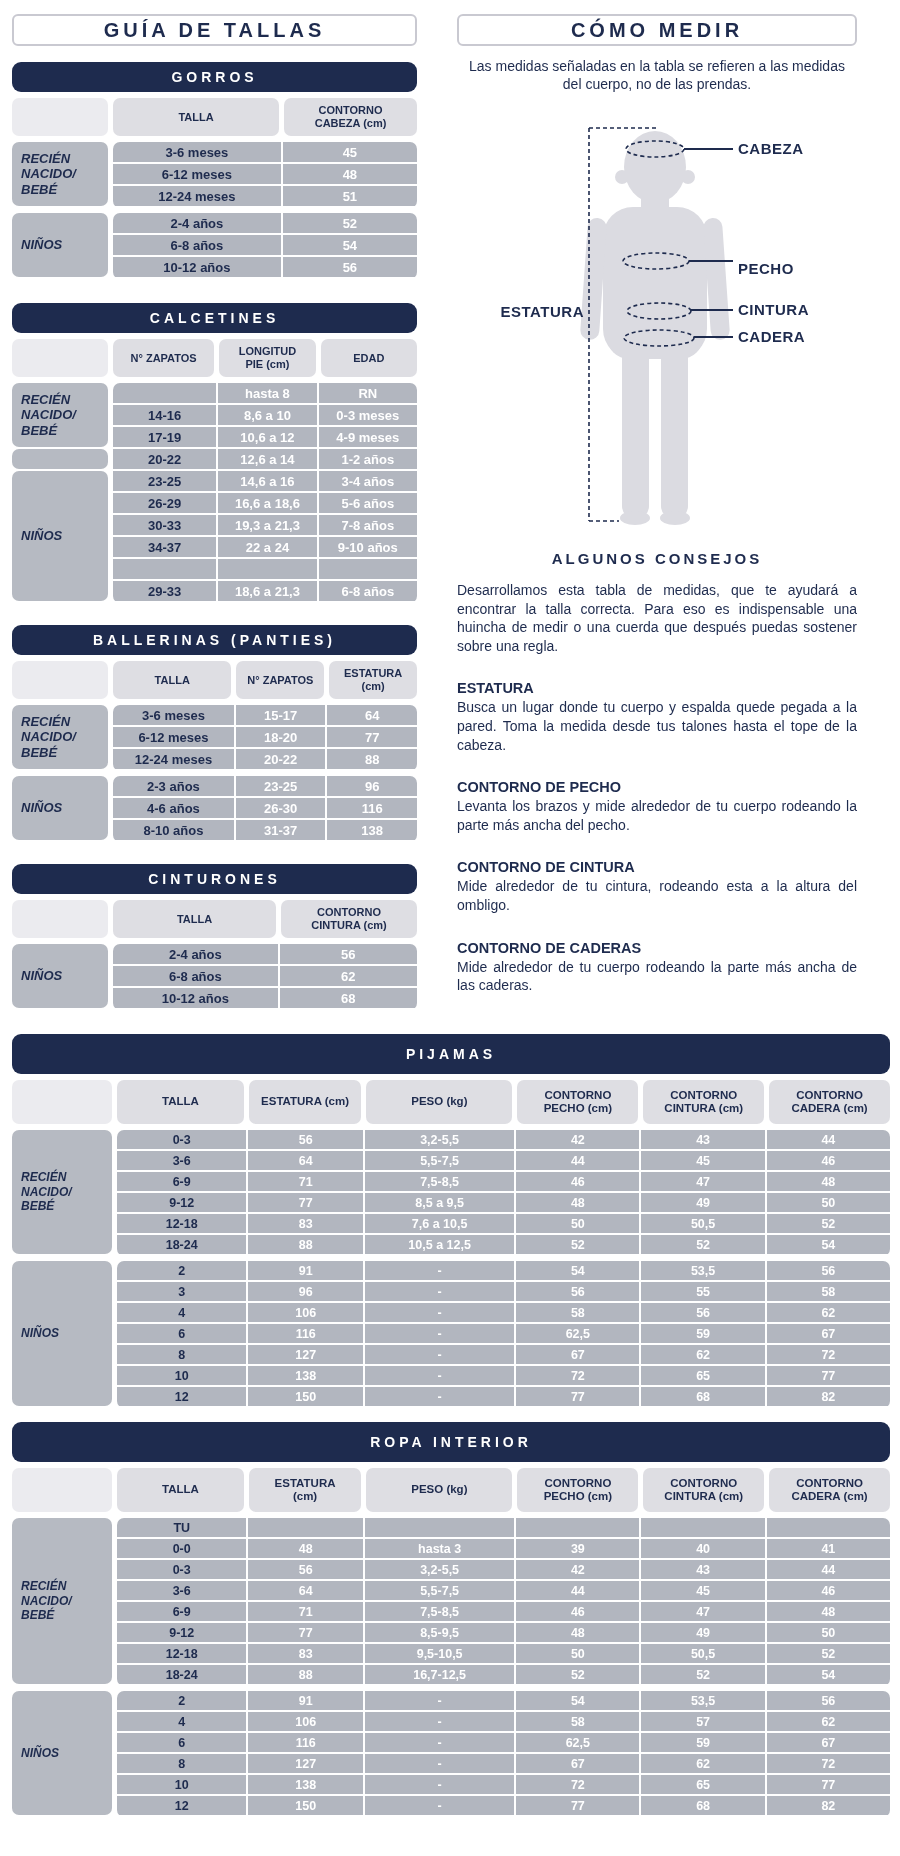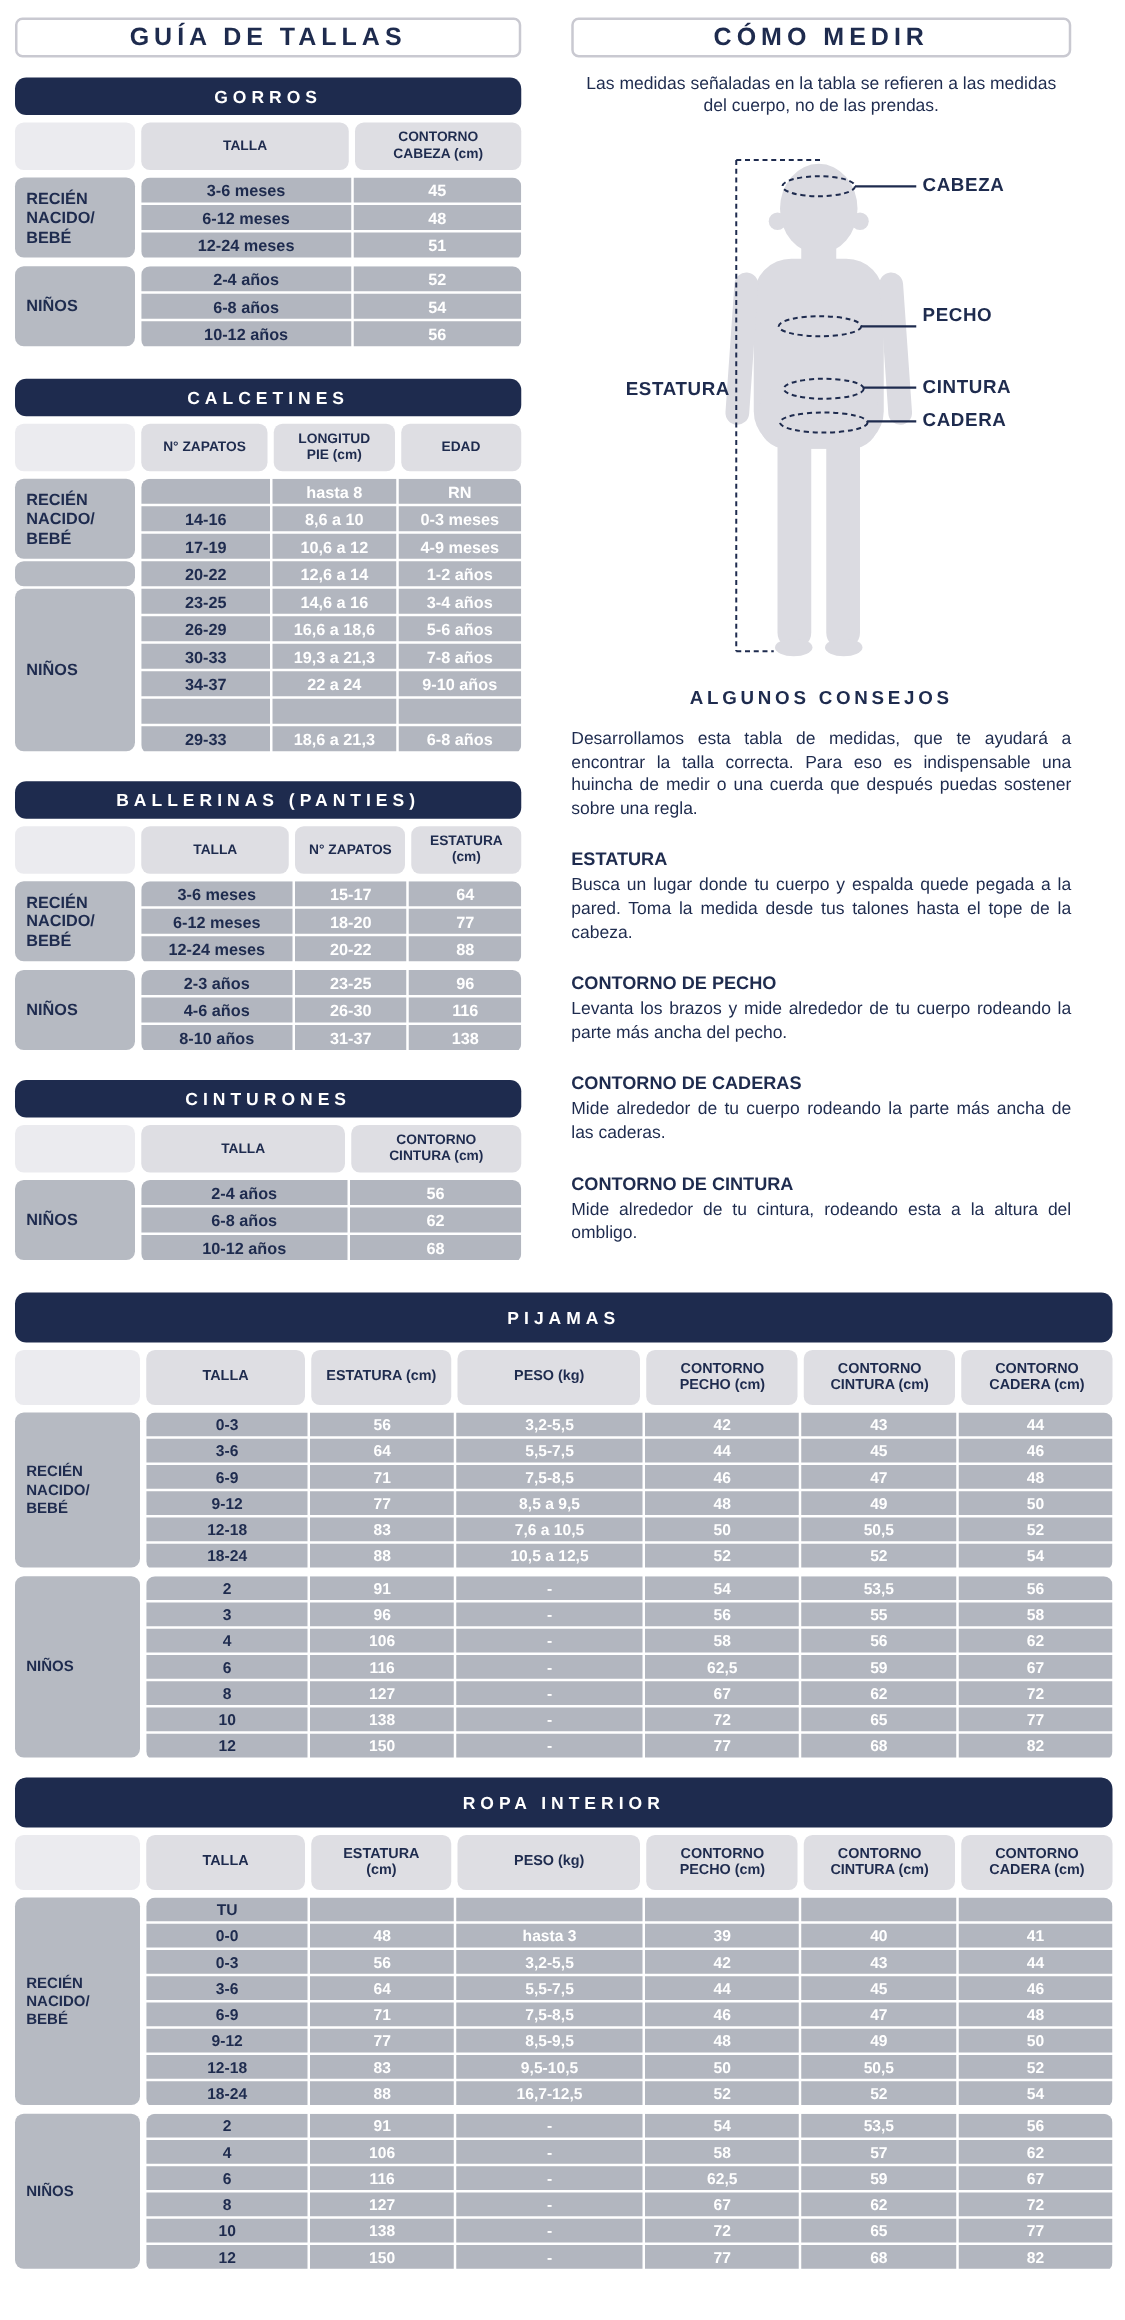--- a/index.html
+++ b/index.html
@@ -29,21 +29,21 @@
     font-weight:bold;color:var(--navy);white-space:pre-line;line-height:1.15;}
   .left .pill{font-size:11px;min-height:38px;}
   .wide .pill{font-size:11.5px;min-height:44px;}
   .left .thead{min-height:38px;} .wide .thead{min-height:44px;}
   .block{display:flex;margin-top:6px;}
   .block + .block{margin-top:5px;}
   .lcol{display:flex;flex-direction:column;margin-right:5px;}
   .left .lcol{flex:0 0 96px;}
   .wide .lcol{flex:0 0 100px;}
   .lbox{background:var(--label);border-radius:7px;margin-bottom:2px;display:flex;align-items:center;
-    font-weight:bold;color:var(--navy);white-space:pre-line;line-height:1.2;padding-left:9px;}
+    font-weight:bold;color:var(--navy);white-space:pre-line;line-height:1.2;padding-left:9px;font-style:italic;}
   .left .lbox{font-size:13px;}
   .wide .lbox{font-size:12px;}
   .rowswrap{flex:1;border-radius:7px;overflow:hidden;}
   .row{display:grid;gap:2px;margin-bottom:2px;}
   .cell{background:var(--cell);display:flex;align-items:center;justify-content:center;
     font-weight:bold;color:#fff;}
   .left .cell{height:20px;font-size:13px;}
   .wide .cell{height:19px;font-size:12.5px;}
   .cell.first{color:var(--navy);}
   
@@ -311,44 +311,44 @@
         <ellipse class="meas" cx="199" cy="140" rx="33" ry="8"></ellipse>
         <ellipse class="meas" cx="202" cy="190" rx="32" ry="8"></ellipse>
         <ellipse class="meas" cx="202" cy="217" rx="35" ry="8"></ellipse>
 
         <line class="lead" x1="227" y1="28" x2="276" y2="28"></line>
         <line class="lead" x1="232" y1="140" x2="276" y2="140"></line>
         <line class="lead" x1="234" y1="189" x2="276" y2="189"></line>
         <line class="lead" x1="237" y1="216" x2="276" y2="216"></line>
       </svg>
       <div class="dlabel" style="left:281px;top:19px;">CABEZA</div>
-      <div class="dlabel" style="left:281px;top:123px;">PECHO</div>
+      <div class="dlabel" style="left:281px;top:139px;">PECHO</div>
       <div class="dlabel" style="left:281px;top:180px;">CINTURA</div>
       <div class="dlabel" style="left:281px;top:207px;">CADERA</div>
       <div class="dlabel" style="left:30px;top:182px;width:97px;text-align:right;">ESTATURA</div>
     </div>
 
     <div class="consejos-h">ALGUNOS CONSEJOS</div>
     <div class="para">Desarrollamos esta tabla de medidas, que te ayudará a encontrar la talla correcta. Para eso es indispensable una huincha de medir o una cuerda que después puedas sostener sobre una regla.</div>
 
     <div class="item">
       <div class="item-h">ESTATURA</div>
       <div class="item-t">Busca un lugar donde tu cuerpo y espalda quede pegada a la pared. Toma la medida desde tus talones hasta el tope de la cabeza.</div>
     </div>
     <div class="item">
       <div class="item-h">CONTORNO DE PECHO</div>
       <div class="item-t">Levanta los brazos y mide alrededor de tu cuerpo rodeando la parte más ancha del pecho.</div>
     </div>
     <div class="item">
+      <div class="item-h">CONTORNO DE CINTURA</div>
+      <div class="item-t">Mide alrededor de tu cintura, rodeando esta a la altura del ombligo.</div>
+    </div>
+    <div class="item">
       <div class="item-h">CONTORNO DE CADERAS</div>
       <div class="item-t">Mide alrededor de tu cuerpo rodeando la parte más ancha de las caderas.</div>
-    </div>
-    <div class="item">
-      <div class="item-h">CONTORNO DE CINTURA</div>
-      <div class="item-t">Mide alrededor de tu cintura, rodeando esta a la altura del ombligo.</div>
     </div>
   </div>
 </div>
 
 <div class="bottom">
   <div style="margin-top:24px;" class="sz-table wide">
       <div class="bar">PIJAMAS</div>
       <div class="thead">
         <div class="corner"></div>
         <div class="hgrid" style="grid-template-columns: 1.05fr 0.93fr 1.21fr 1fr 1fr 1fr;">

